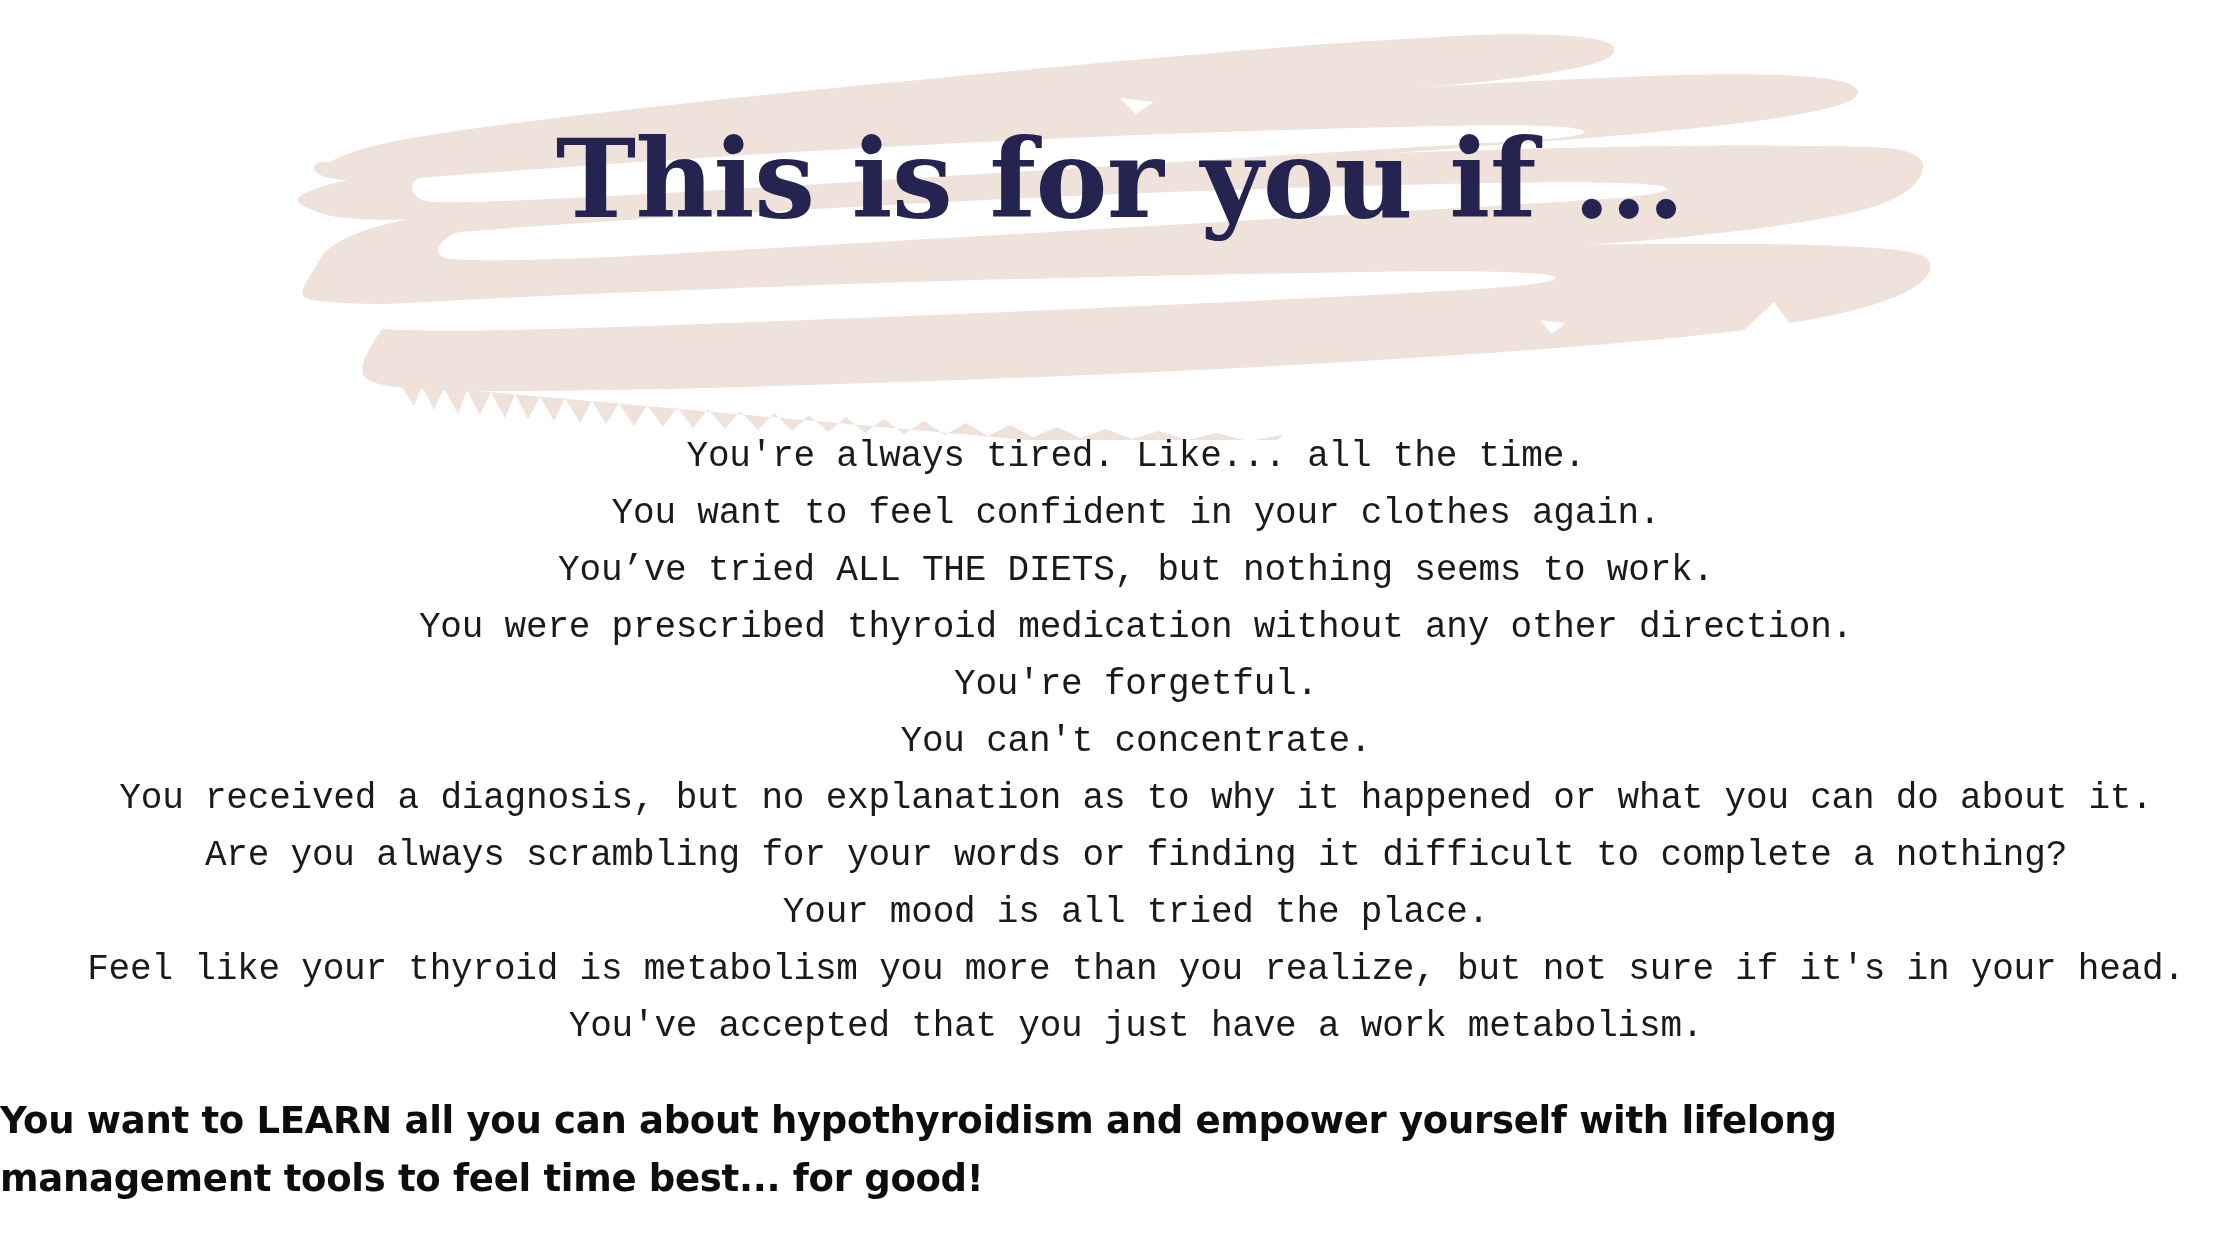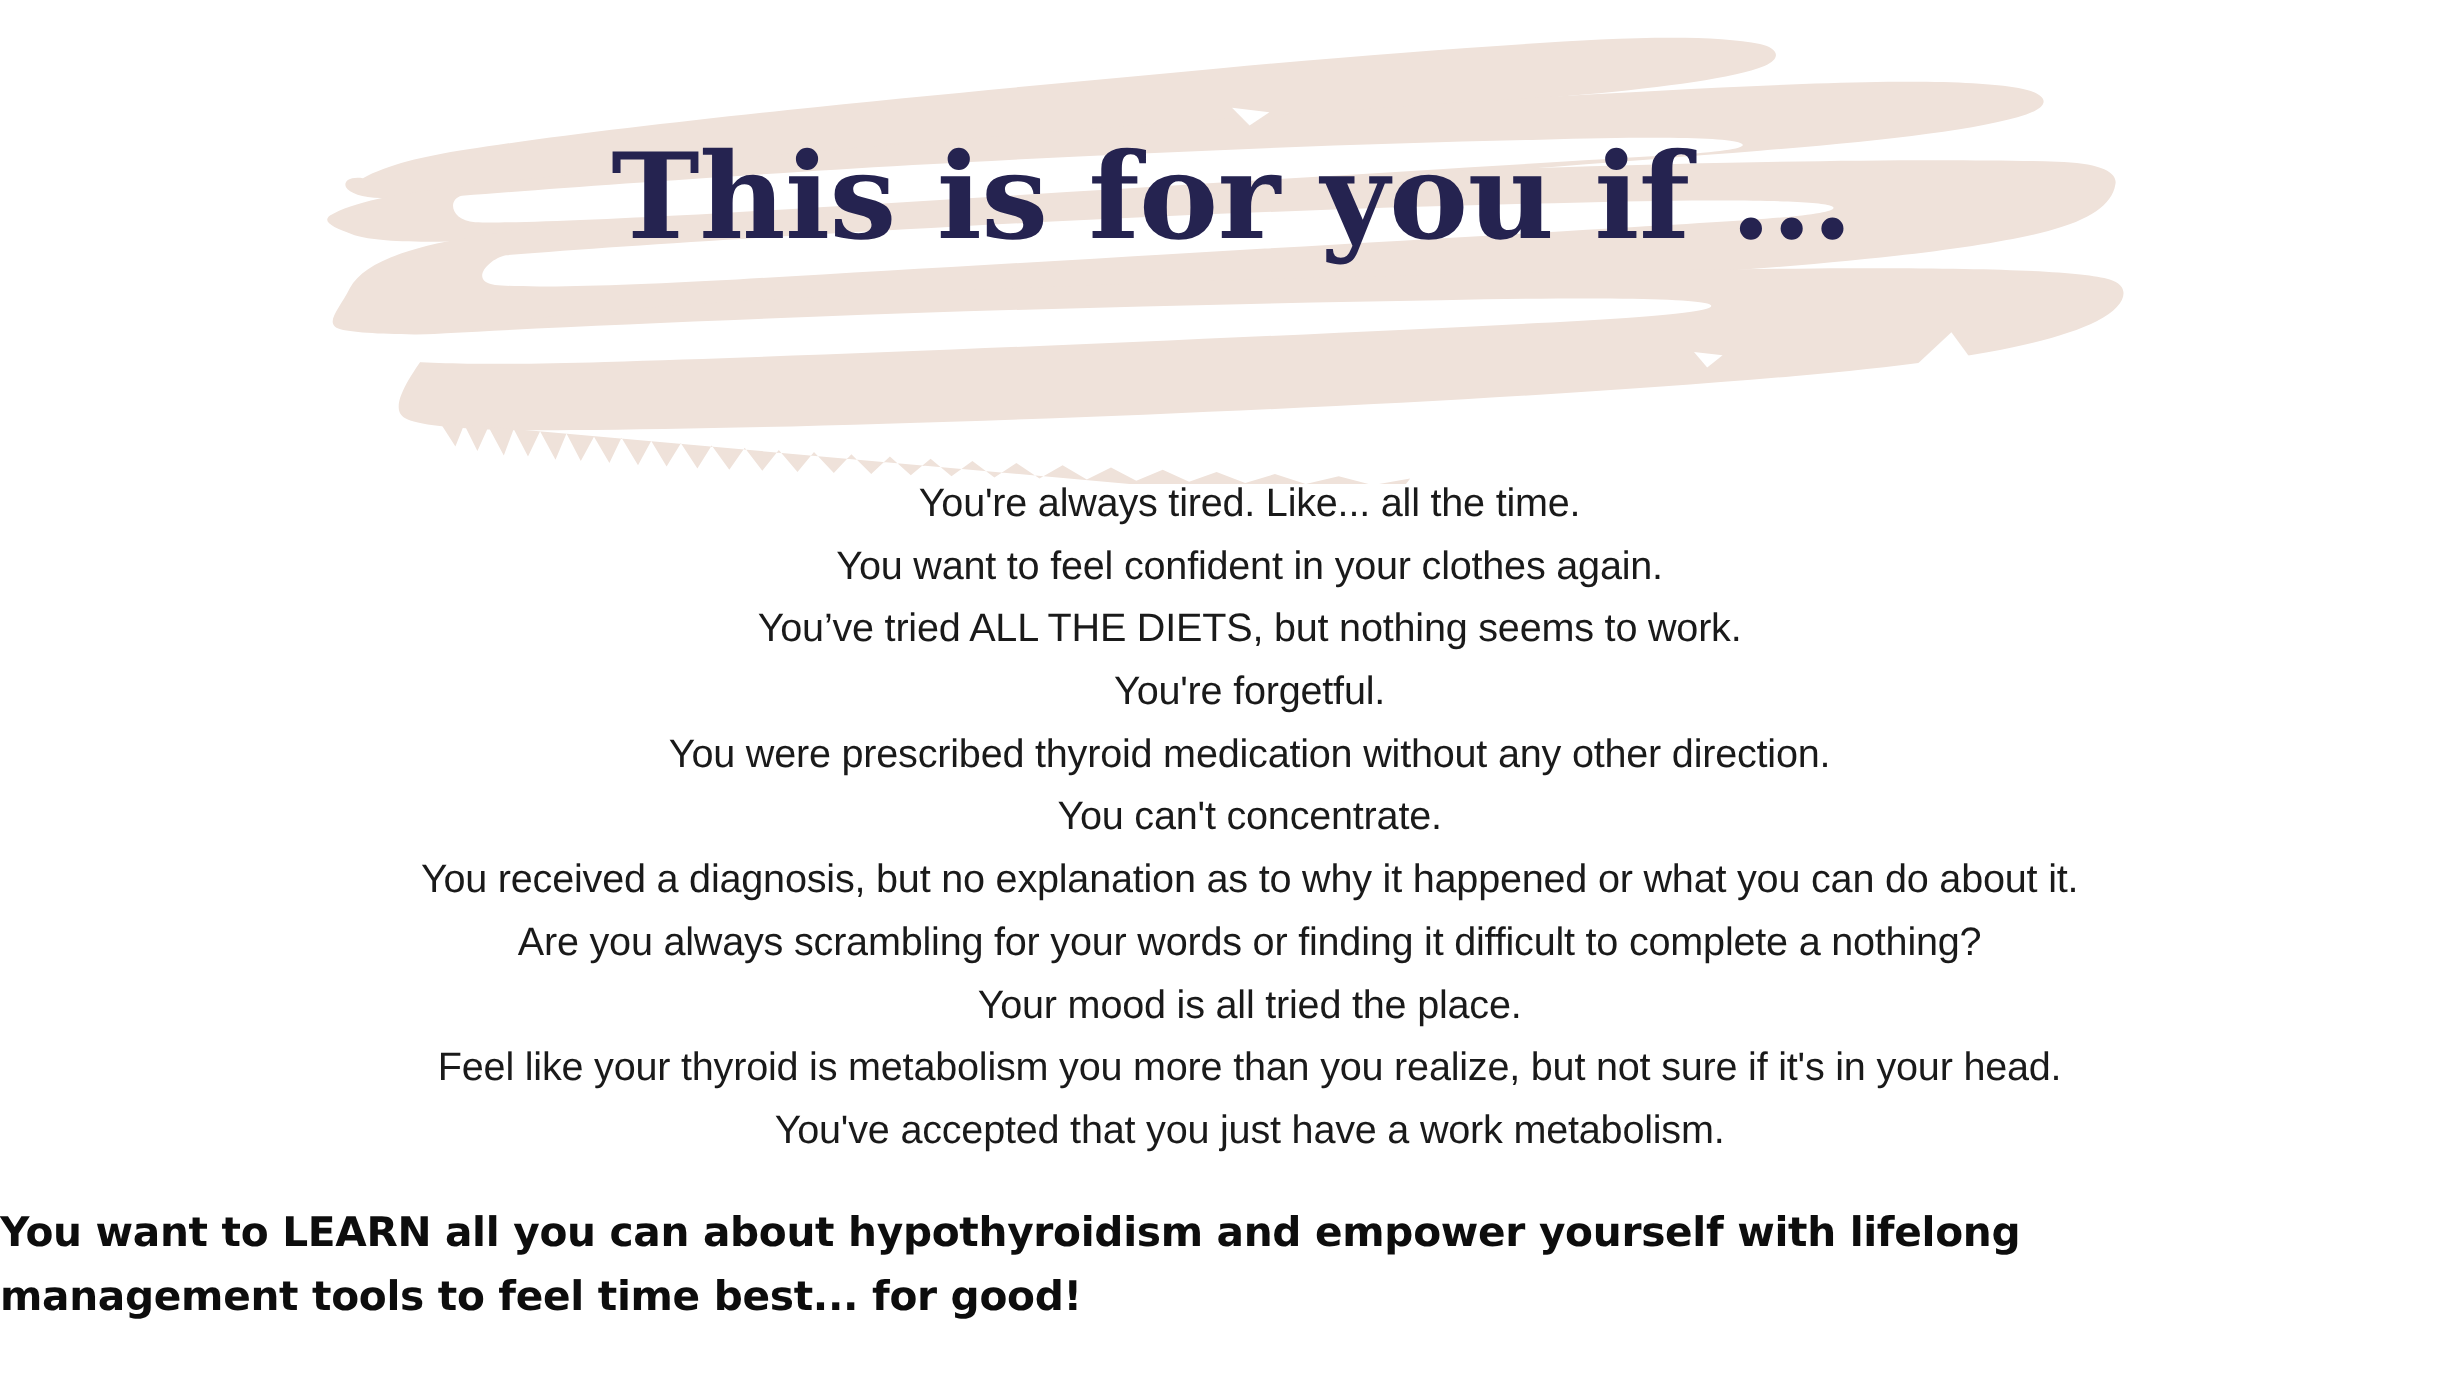--- a/index.html
+++ b/index.html
@@ -56,21 +56,21 @@
 
   
   #body-block {
     position: absolute;
     left: 0;
     top: 428px;
     width: 2240px;
     text-align: center;
   }
   .body-line {
-    font-family: Liberation Sans, sans-serif;
+    font-family: Liberation Mono, monospace;
     font-weight: 400;
     font-size: 36px;
     line-height: 57px;
     color: #1a1a1a;
     white-space: nowrap;
     letter-spacing: -0.2px;
     padding-left: 32px;
   }
 
   
@@ -185,22 +185,22 @@
       </g>
     </svg>
   </div>
 
   <div id="heading">This is for you if ...</div>
 
   <div id="body-block">
     <div class="body-line">You're always tired. Like... all the time.</div>
     <div class="body-line">You want to feel confident in your clothes again.</div>
     <div class="body-line">You’ve tried ALL THE DIETS, but nothing seems to work.</div>
+    <div class="body-line">You were prescribed thyroid medication without any other direction.</div>
     <div class="body-line">You're forgetful.</div>
-    <div class="body-line">You were prescribed thyroid medication without any other direction.</div>
     <div class="body-line">You can't concentrate.</div>
     <div class="body-line">You received a diagnosis, but no explanation as to why it happened or what you can do about it.</div>
     <div class="body-line">Are you always scrambling for your words or finding it difficult to complete a nothing?</div>
     <div class="body-line">Your mood is all tried the place.</div>
     <div class="body-line">Feel like your thyroid is metabolism you more than you realize, but not sure if it's in your head.</div>
     <div class="body-line">You've accepted that you just have a work metabolism.</div>
   </div>
 
   <div id="closing-block">
     <div class="closing-line">You want to LEARN all you can about hypothyroidism and empower yourself with lifelong</div>

